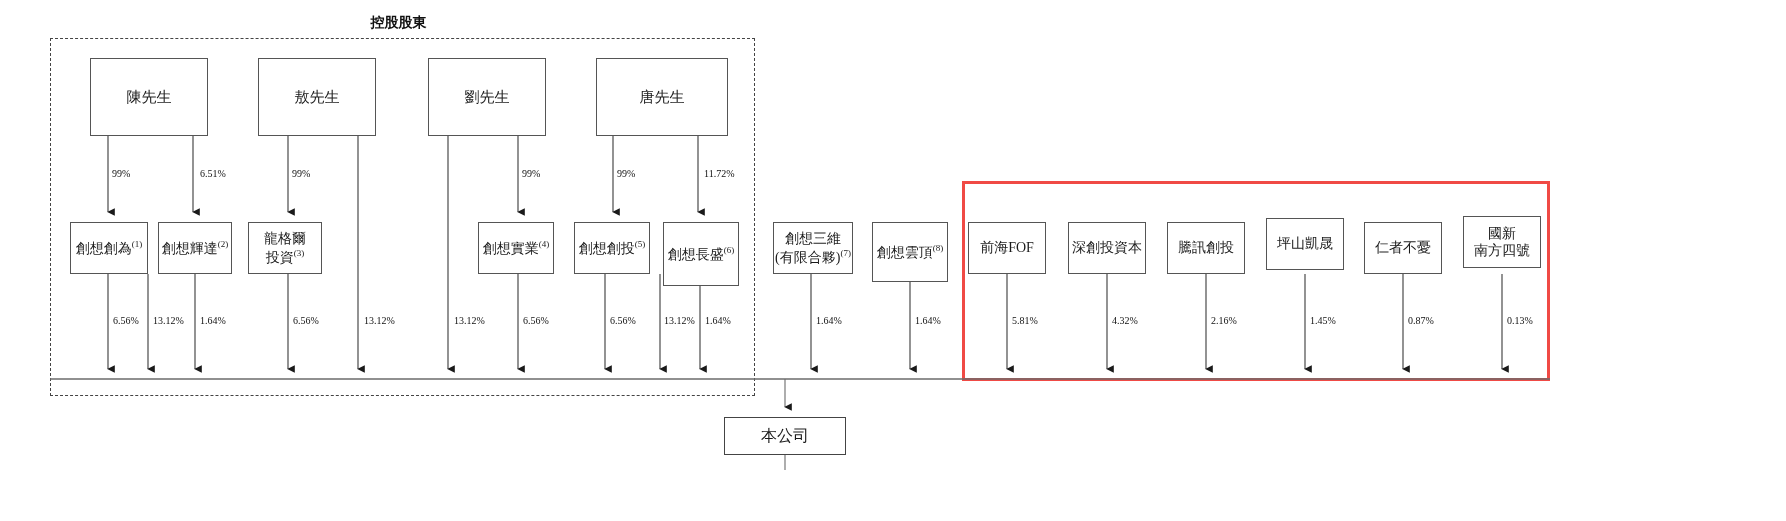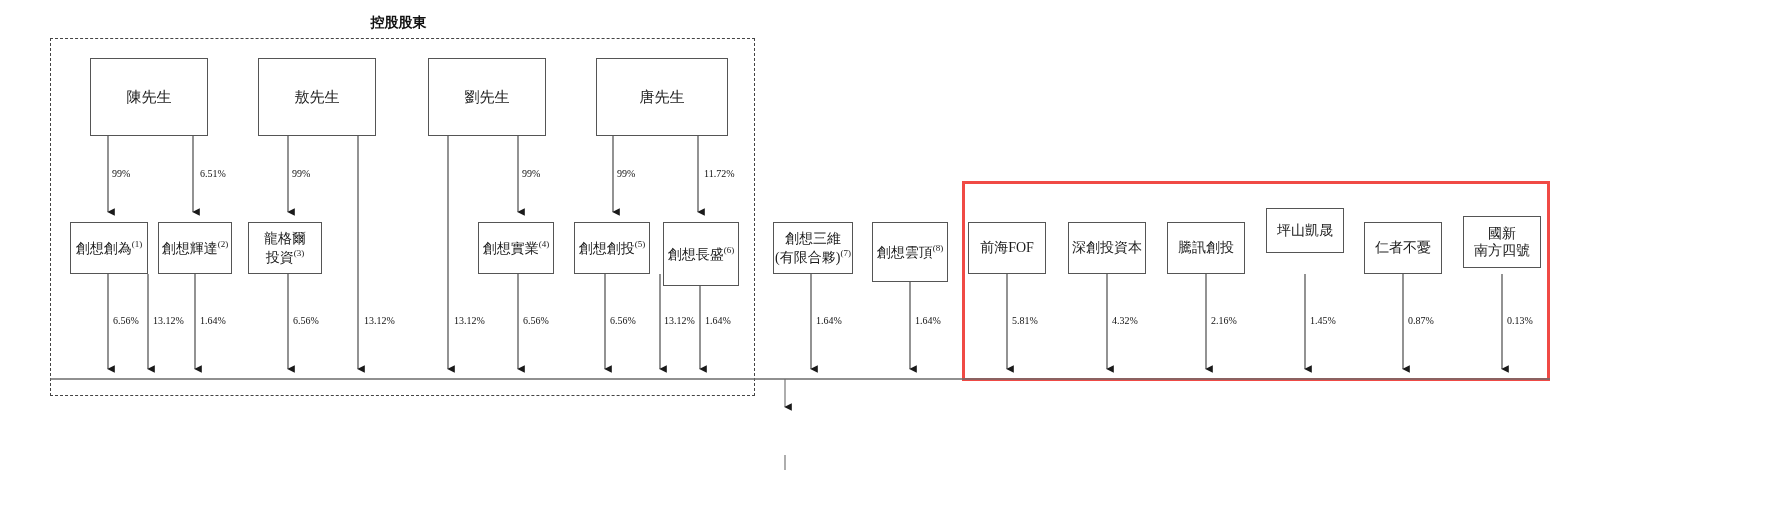--- a/index.html
+++ b/index.html
@@ -155,25 +155,28 @@
   <div id="investors-layer">
       <div class="box investor" style="left: 968px; top: 222px; width: 78px; height: 52px;">
         <div><span>前海FOF</span></div>
       </div>
       <div class="box investor" style="left: 1068px; top: 222px; width: 78px; height: 52px;">
         <div><span>深創投資本</span></div>
       </div>
       <div class="box investor" style="left: 1167px; top: 222px; width: 78px; height: 52px;">
         <div><span>騰訊創投</span></div>
       </div>
-      <div class="box investor" style="left: 1266px; top: 208px; width: 78px; height: 45px;">
+      <div class="box investor" style="left: 1266px; top: 218px; width: 78px; height: 52px;">
         <div><span>坪山凱晟</span></div>
       </div>
       <div class="box investor" style="left: 1364px; top: 222px; width: 78px; height: 52px;">
         <div><span>仁者不憂</span></div>
       </div>
       <div class="box investor" style="left: 1463px; top: 216px; width: 78px; height: 52px;">
         <div><span>國新</span><br><span>南方四號</span></div>
       </div>
     </div>
 
+  <div class="box company" id="company-box" style="left: 724px; top: 417px; width: 122px; height: 38px;">
+    <span>本公司</span>
+  </div>
 
 </div>
 
 </body></html>

